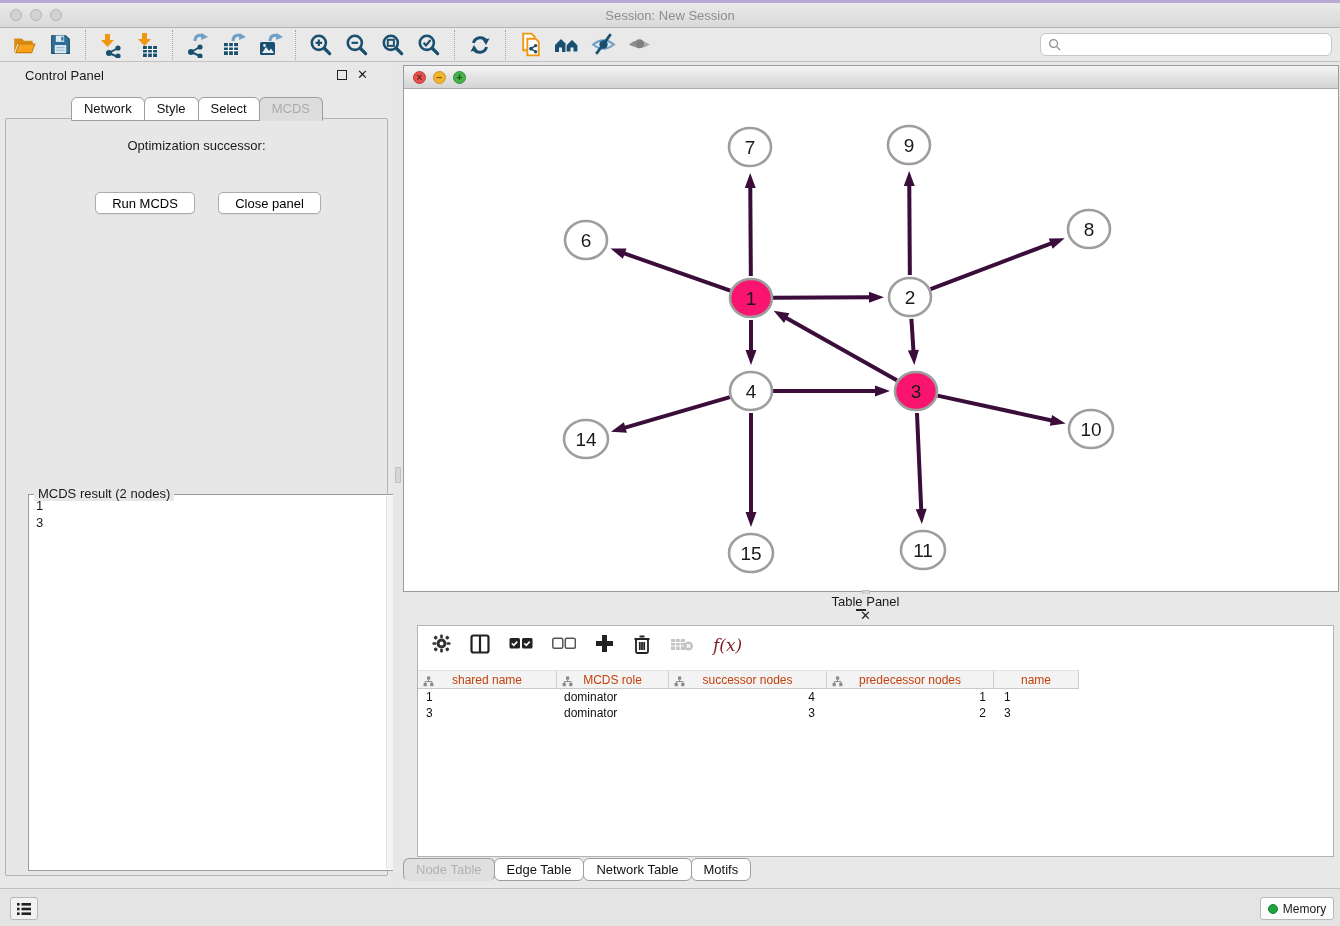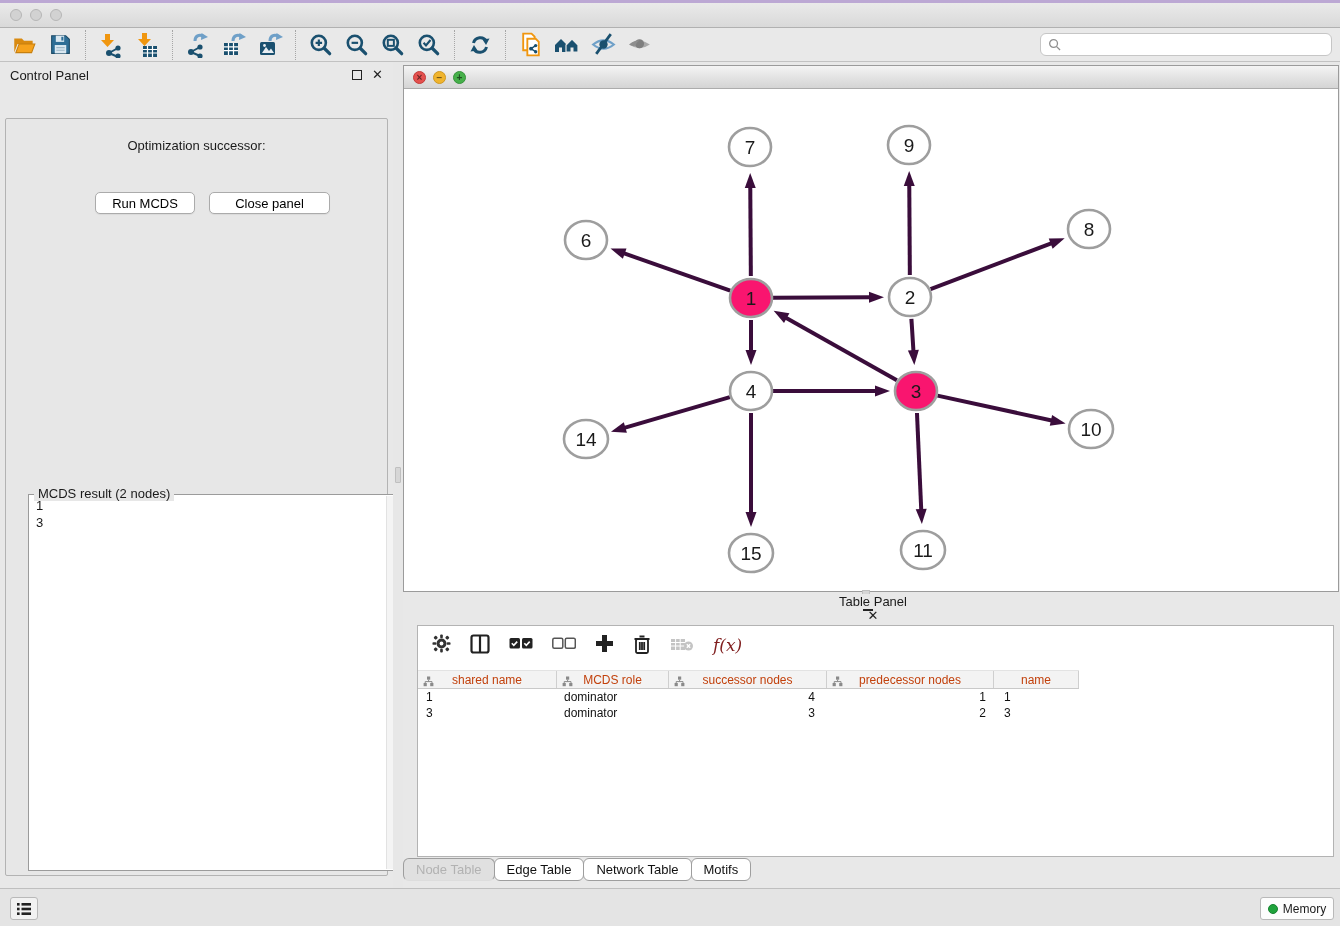--- a/index.html
+++ b/index.html
@@ -17,21 +17,21 @@
   
   .toolbar { position:absolute; left:0; top:28px; width:1340px; height:34px; background:#E9E9E9;
     border-bottom:1px solid #C2C2C2; display:flex; align-items:center; padding-left:6px; }
   .tbtn { width:36px; height:30px; display:flex; align-items:center; justify-content:center; flex:0 0 auto; }
   .tsep { width:1px; height:30px; border-left:1px dotted #A6A6A6; margin:0 7px; flex:0 0 auto; }
   .searchbox { position:absolute; right:8px; top:5px; width:292px; height:23px; background:#fff;
     border:1px solid #C6C6C6; border-radius:6px; display:flex; align-items:center; padding-left:7px; }
   .searchbox input { border:none; outline:none; flex:1; font-size:12px; font-family:inherit; background:transparent; margin-left:5px; }
 
   
-  .panel-header { height:26px; display:flex; align-items:center; padding:0 10px; }
+  .panel-header { height:26px; display:flex; align-items:center; padding:0 25px; }
   .panel-title { font-size:13px; color:#1a1a1a; }
   .panel-header .spacer { flex:1; }
   .float-ico { width:10px; height:10px; border:1.5px solid #222; margin-right:10px; }
   .close-ico { font-size:13px; font-weight:bold; color:#222; line-height:10px; }
 
   .tab { border:1px solid #9E9E9E; background:#fff; color:#111; font-size:13px;
     padding:3px 12px 4px 12px; border-radius:6px 6px 0 0; margin-right:-1px; position:relative; }
   .tab.active { background:#DDDDDD; color:#ABABAB; border-bottom-color:#DDDDDD; }
 
   
@@ -40,21 +40,21 @@
   .cp-box { position:absolute; left:5px; top:56px; width:383px; height:758px; border:1px solid #B3B3B3; background:#E7E7E7; border-radius:2px; }
   .opt-label { position:absolute; left:0; right:0; top:19px; text-align:center; font-size:13px; }
   .cp-select { position:absolute; left:39px; top:40px; width:311px; height:23px; background:#fff; border:1px solid #ABABAB;
     border-radius:5px; display:flex; align-items:center; padding-left:10px; font-size:13px; box-shadow:0 1px 1px rgba(0,0,0,.06); }
   .stepper { position:absolute; right:7px; top:4px; display:flex; flex-direction:column; gap:2px; }
   .stepper .up { width:0; height:0; border-left:4px solid transparent; border-right:4px solid transparent; border-bottom:5px solid #555; }
   .stepper .dn { width:0; height:0; border-left:4px solid transparent; border-right:4px solid transparent; border-top:5px solid #555; }
   .cp-btn { position:absolute; top:73px; height:22px; background:#fff; border:1px solid #ABABAB; border-radius:5px;
     font-size:13px; font-family:inherit; box-shadow:0 1px 1px rgba(0,0,0,.06); }
   .btn-run { left:89px; width:100px; }
-  .btn-close { left:203px; width:121px; }
+  .btn-close { left:212px; width:103px; }
   .result-group { position:absolute; left:22px; top:375px; width:369px; height:377px; border:1px solid #9B9B9B; background:#fff; }
   .result-title { position:absolute; left:5px; top:-9px; background:#E7E7E7; padding:0 4px; font-size:13px; }
   .result-list { position:absolute; left:1px; top:2px; right:12px; bottom:1px; overflow:hidden; }
   .result-line { font-size:13px; line-height:17px; padding-left:6px; }
   .result-scroll { position:absolute; right:1px; top:1px; bottom:1px; width:9px; background:#F4F4F4; border-left:1px solid #E2E2E2; }
 
   
   .v-splitter { position:absolute; left:393px; top:62px; width:10px; height:826px; background:#E7E7E7; }
   .v-grip { position:absolute; left:2px; top:405px; width:6px; height:16px; background:#D6D6D6; border:1px solid #BFBFBF; border-radius:1px; }
   .h-grip { position:absolute; left:862px; top:590px; width:8px; height:5px; background:#D6D6D6; border:1px solid #BFBFBF; }
@@ -102,20 +102,21 @@
 </head>
 <body>
 
 <div class="titlebar">
   <div class="accent"></div>
   <div class="tl-dots">
     <div class="tl-dot"></div>
     <div class="tl-dot"></div>
     <div class="tl-dot"></div>
   </div>
+  <div class="win-title">Session: New Session</div>
 </div>
 
 <div class="toolbar">
   <div class="tbtn">
     <svg width="26" height="26" viewBox="0 0 24 24">
       <path d="M3 19 V6 h7 l2 2 h8 v3 H6 Z" fill="#D98A10"></path>
       <path d="M4.5 19 L7.5 11 h14.5 l-3 8 Z" fill="#F6A21C" stroke="#C67F0E" stroke-width="1"></path>
     </svg>
   </div>
   <div class="tbtn">
@@ -258,20 +259,26 @@
   </div>
 </div>
 
 <div class="control-panel">
   <div class="panel-header">
     <span class="panel-title">Control Panel</span>
     <span class="spacer"></span>
     <span class="float-ico"></span>
     <span class="close-ico">✕</span>
   </div>
+  <div class="cp-tabs">
+      <div class="tab">Network</div>
+      <div class="tab">Style</div>
+      <div class="tab">Select</div>
+      <div class="tab active">MCDS</div>
+    </div>
   <div class="cp-box">
     <div class="opt-label">Optimization successor:</div>
     <button class="cp-btn btn-run">Run MCDS</button>
     <button class="cp-btn btn-close">Close panel</button>
     <div class="result-group">
       <div class="result-title">MCDS result (2 nodes)</div>
       <div class="result-list">
           <div class="result-line">1</div>
           <div class="result-line">3</div>
         </div>

